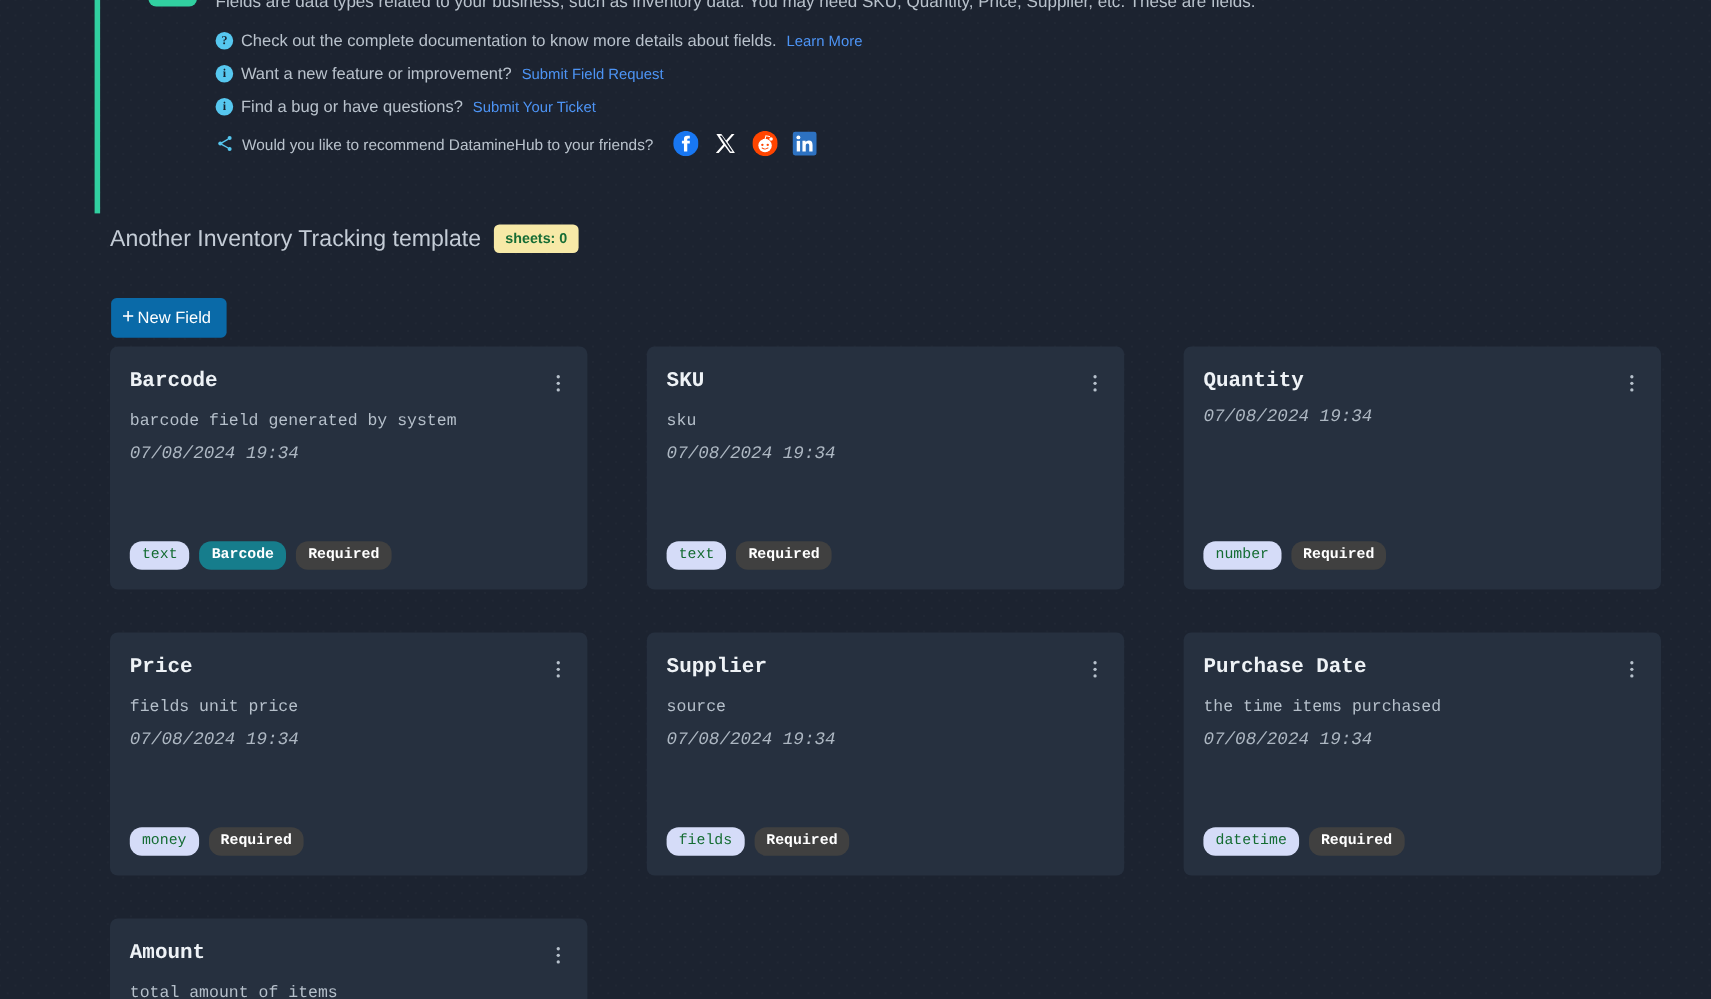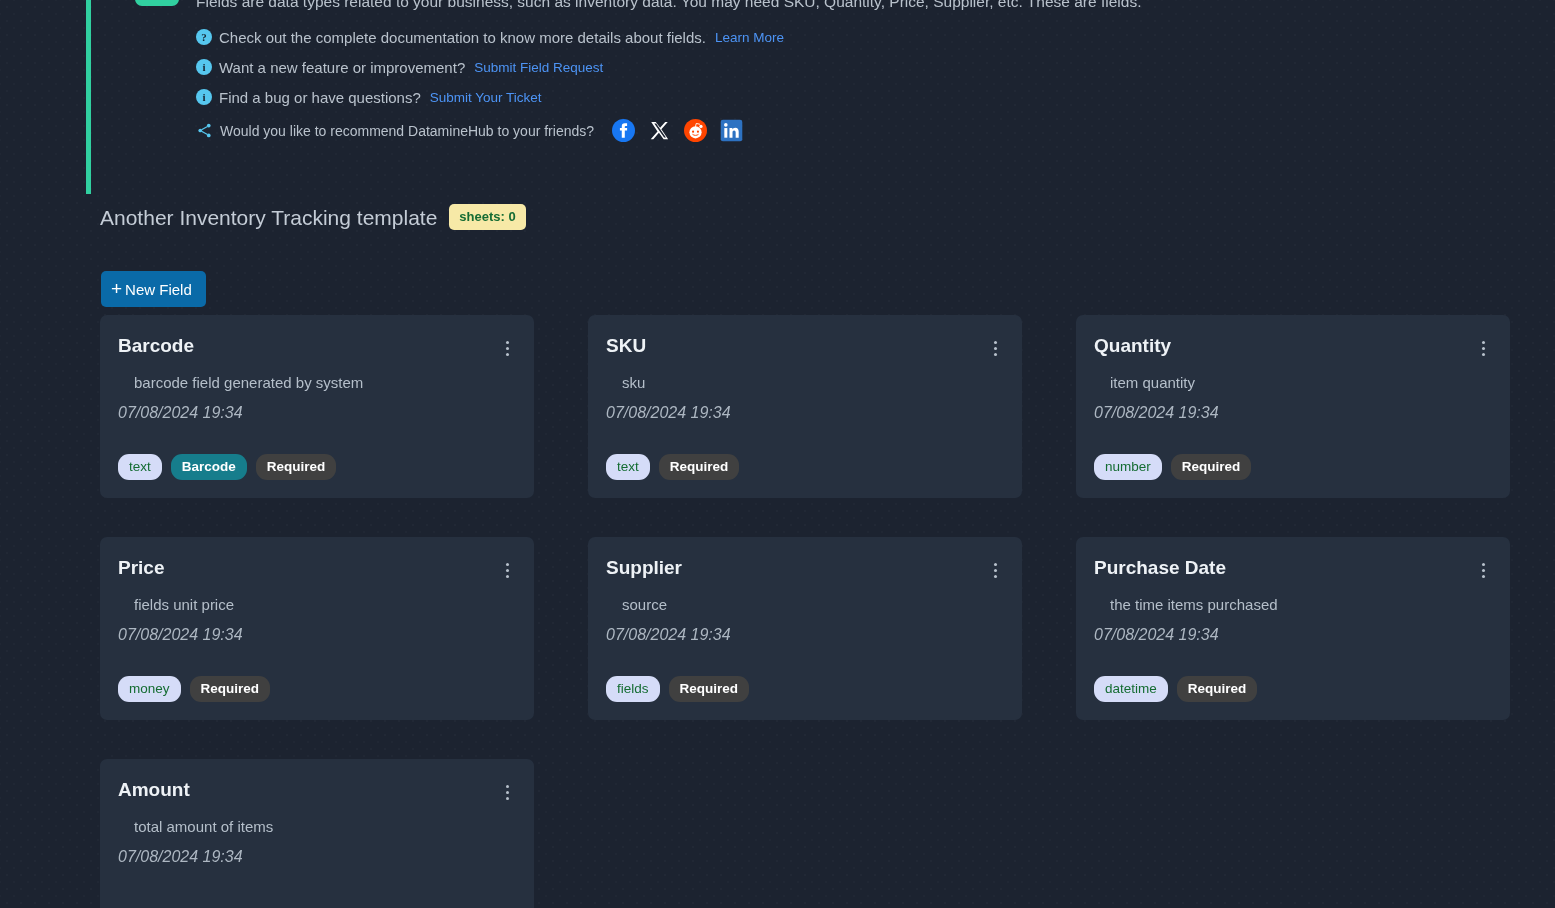--- a/index.html
+++ b/index.html
@@ -132,22 +132,23 @@
     display: grid;
     grid-template-columns: 434px 434px 434px;
     column-gap: 54px;
     row-gap: 39px;
   }
   .card {
     background: #26303f;
     border-radius: 7px;
     padding: 21px 22px 20px 18px;
     position: relative;
-    height: 183px;
+    height: 221px;
     overflow: hidden;
+    font-family: Liberation Mono, monospace;
   }
   .card-head {
     display: flex;
     justify-content: space-between;
     align-items: flex-start;
   }
   .card-title {
     font-size: 19px;
     font-weight: bold;
     color: #eef2f6;
@@ -167,21 +168,21 @@
   }
   .kebab span {
     width: 3px; height: 3px;
     border-radius: 50%;
     background: #b7c1cc;
     display: block;
   }
   .card-desc {
     font-size: 15px;
     color: #b5bfca;
-    margin: 15px 0 0 16px;
+    margin: 15px 0 0 0;
     line-height: 1.2;
   }
   .card-date {
     font-size: 16px;
     font-style: italic;
     color: #adb7c2;
     margin: 11px 0 0 0;
     line-height: 1.2;
   }
   .formula-row {
@@ -330,21 +331,20 @@
     </div>
     <div class="card">
       <div class="card-head">
         <h3 class="card-title">Quantity</h3>
         <div class="kebab">
           <span></span>
           <span></span>
           <span></span>
         </div>
       </div>
-      <p class="card-desc">item quantity</p>
       <p class="card-date">07/08/2024 19:34</p>
       <div class="tag-row">
         <span class="tag type">number</span>
         <span class="tag required">Required</span>
       </div>
     </div>
     <div class="card">
       <div class="card-head">
         <h3 class="card-title">Price</h3>
         <div class="kebab">

